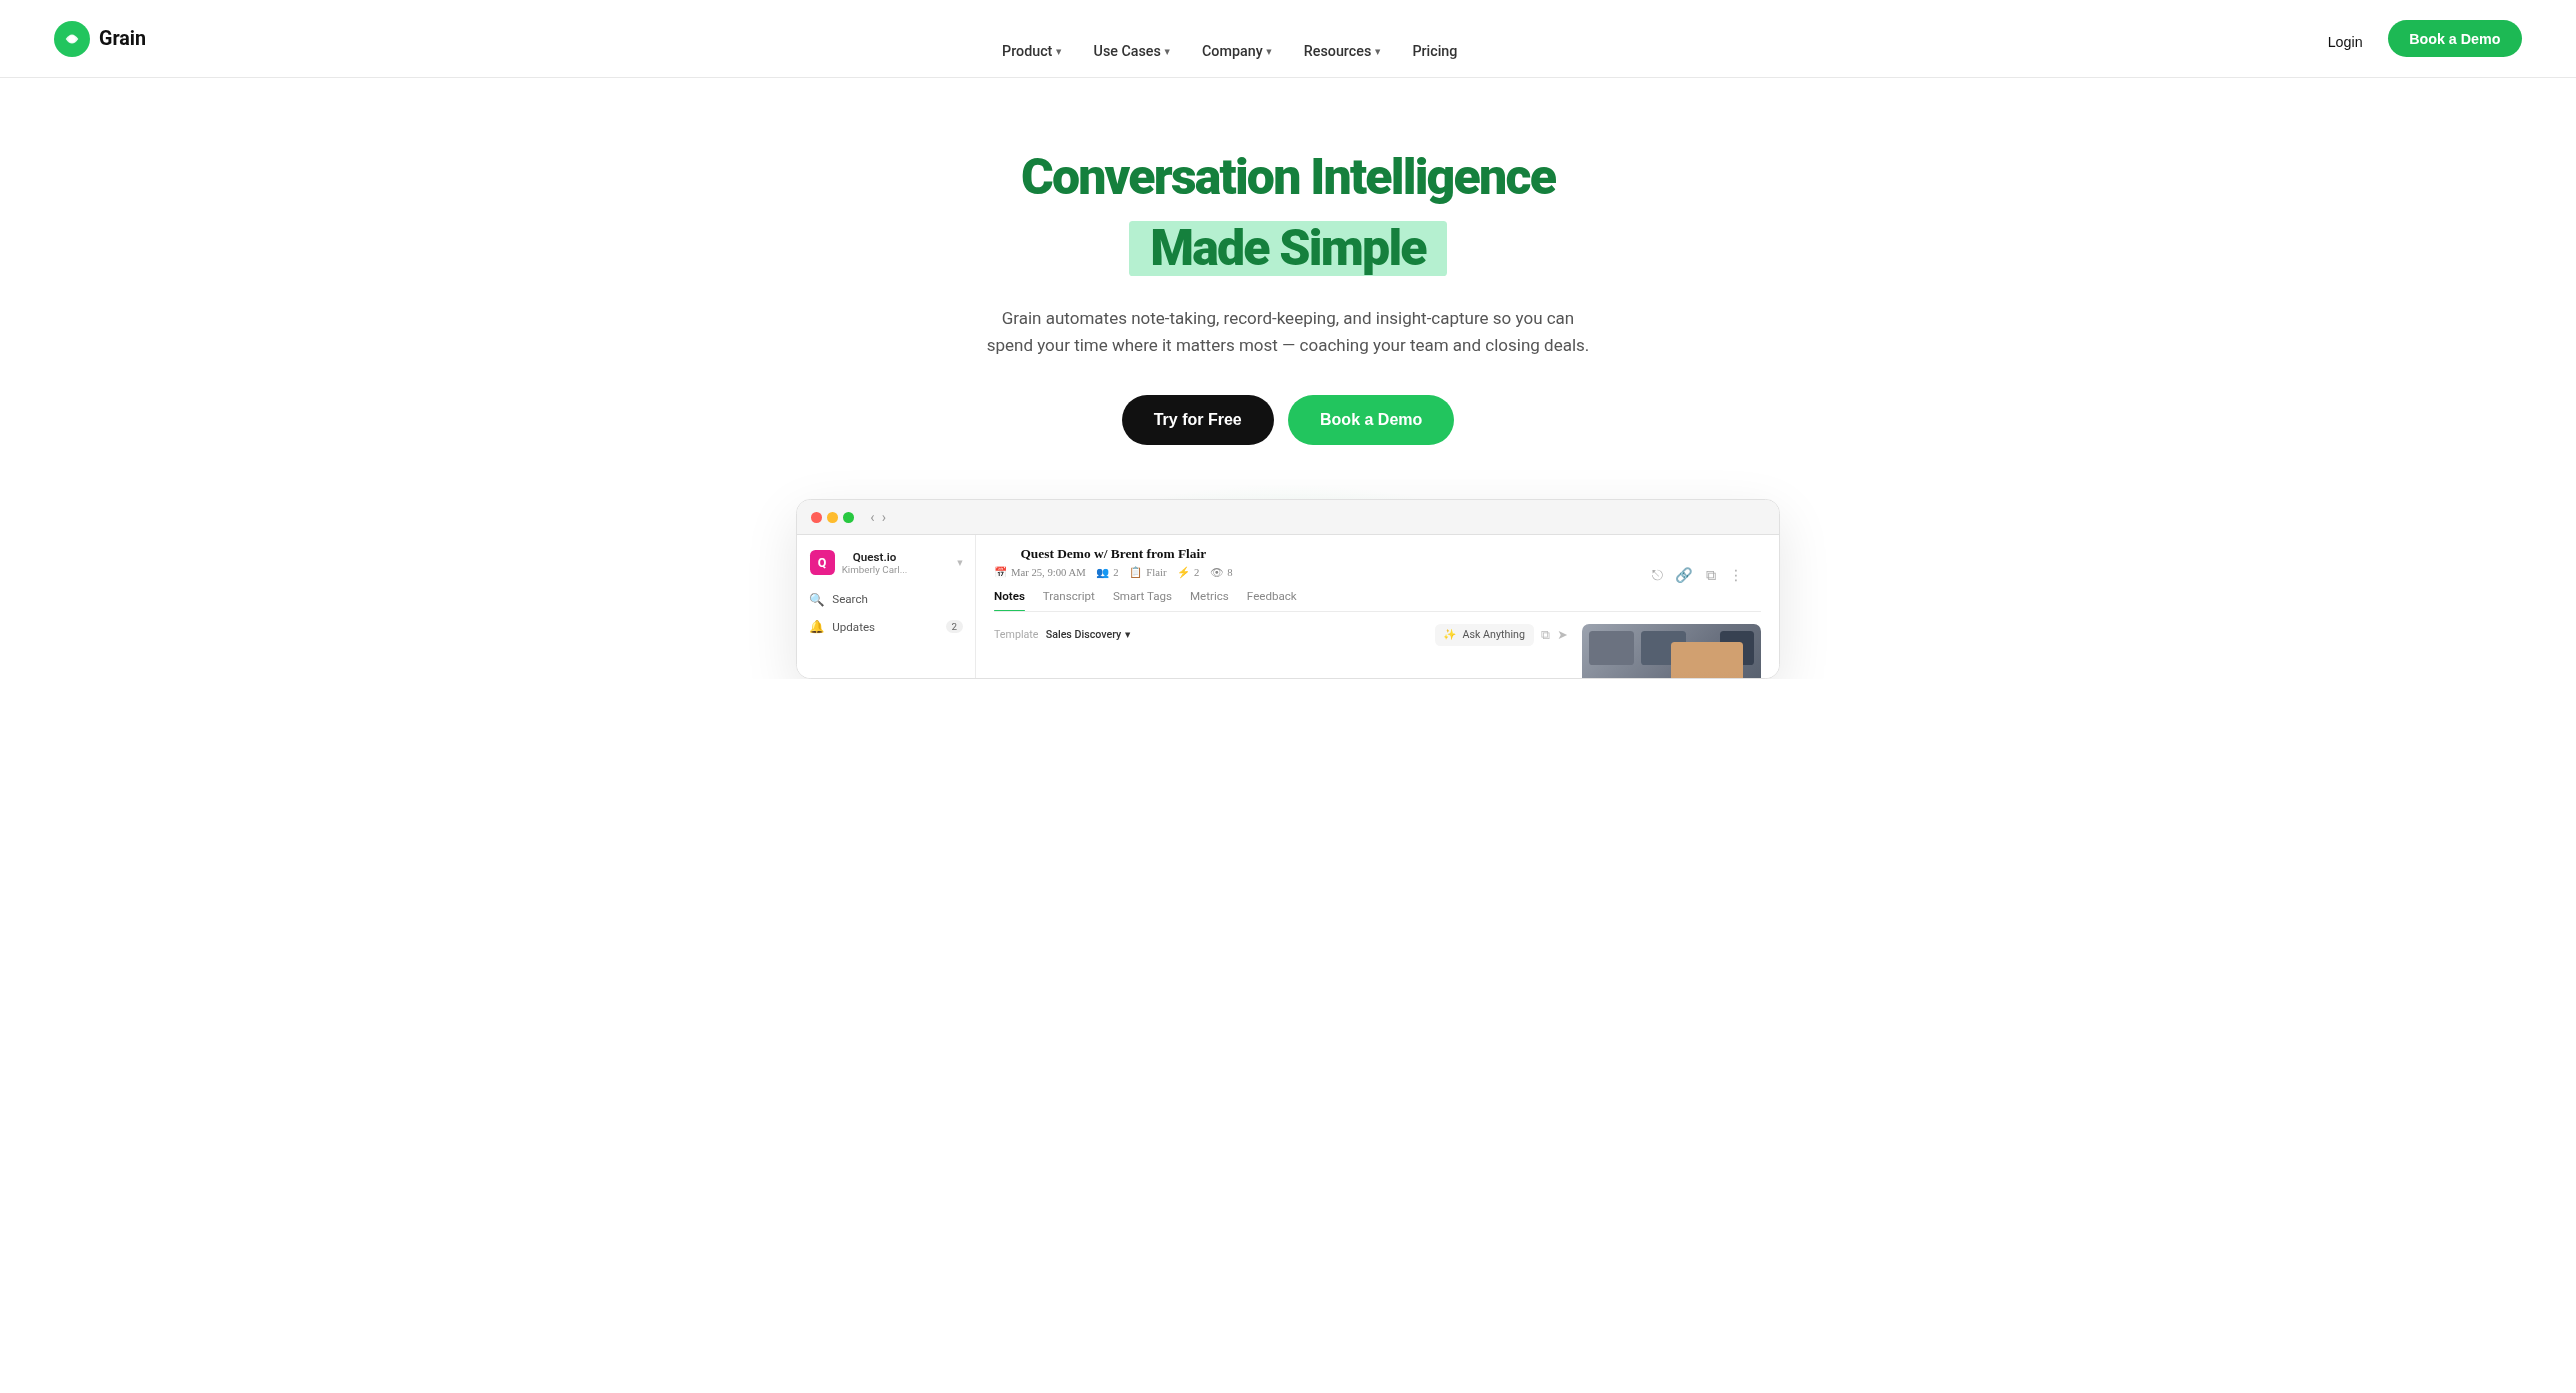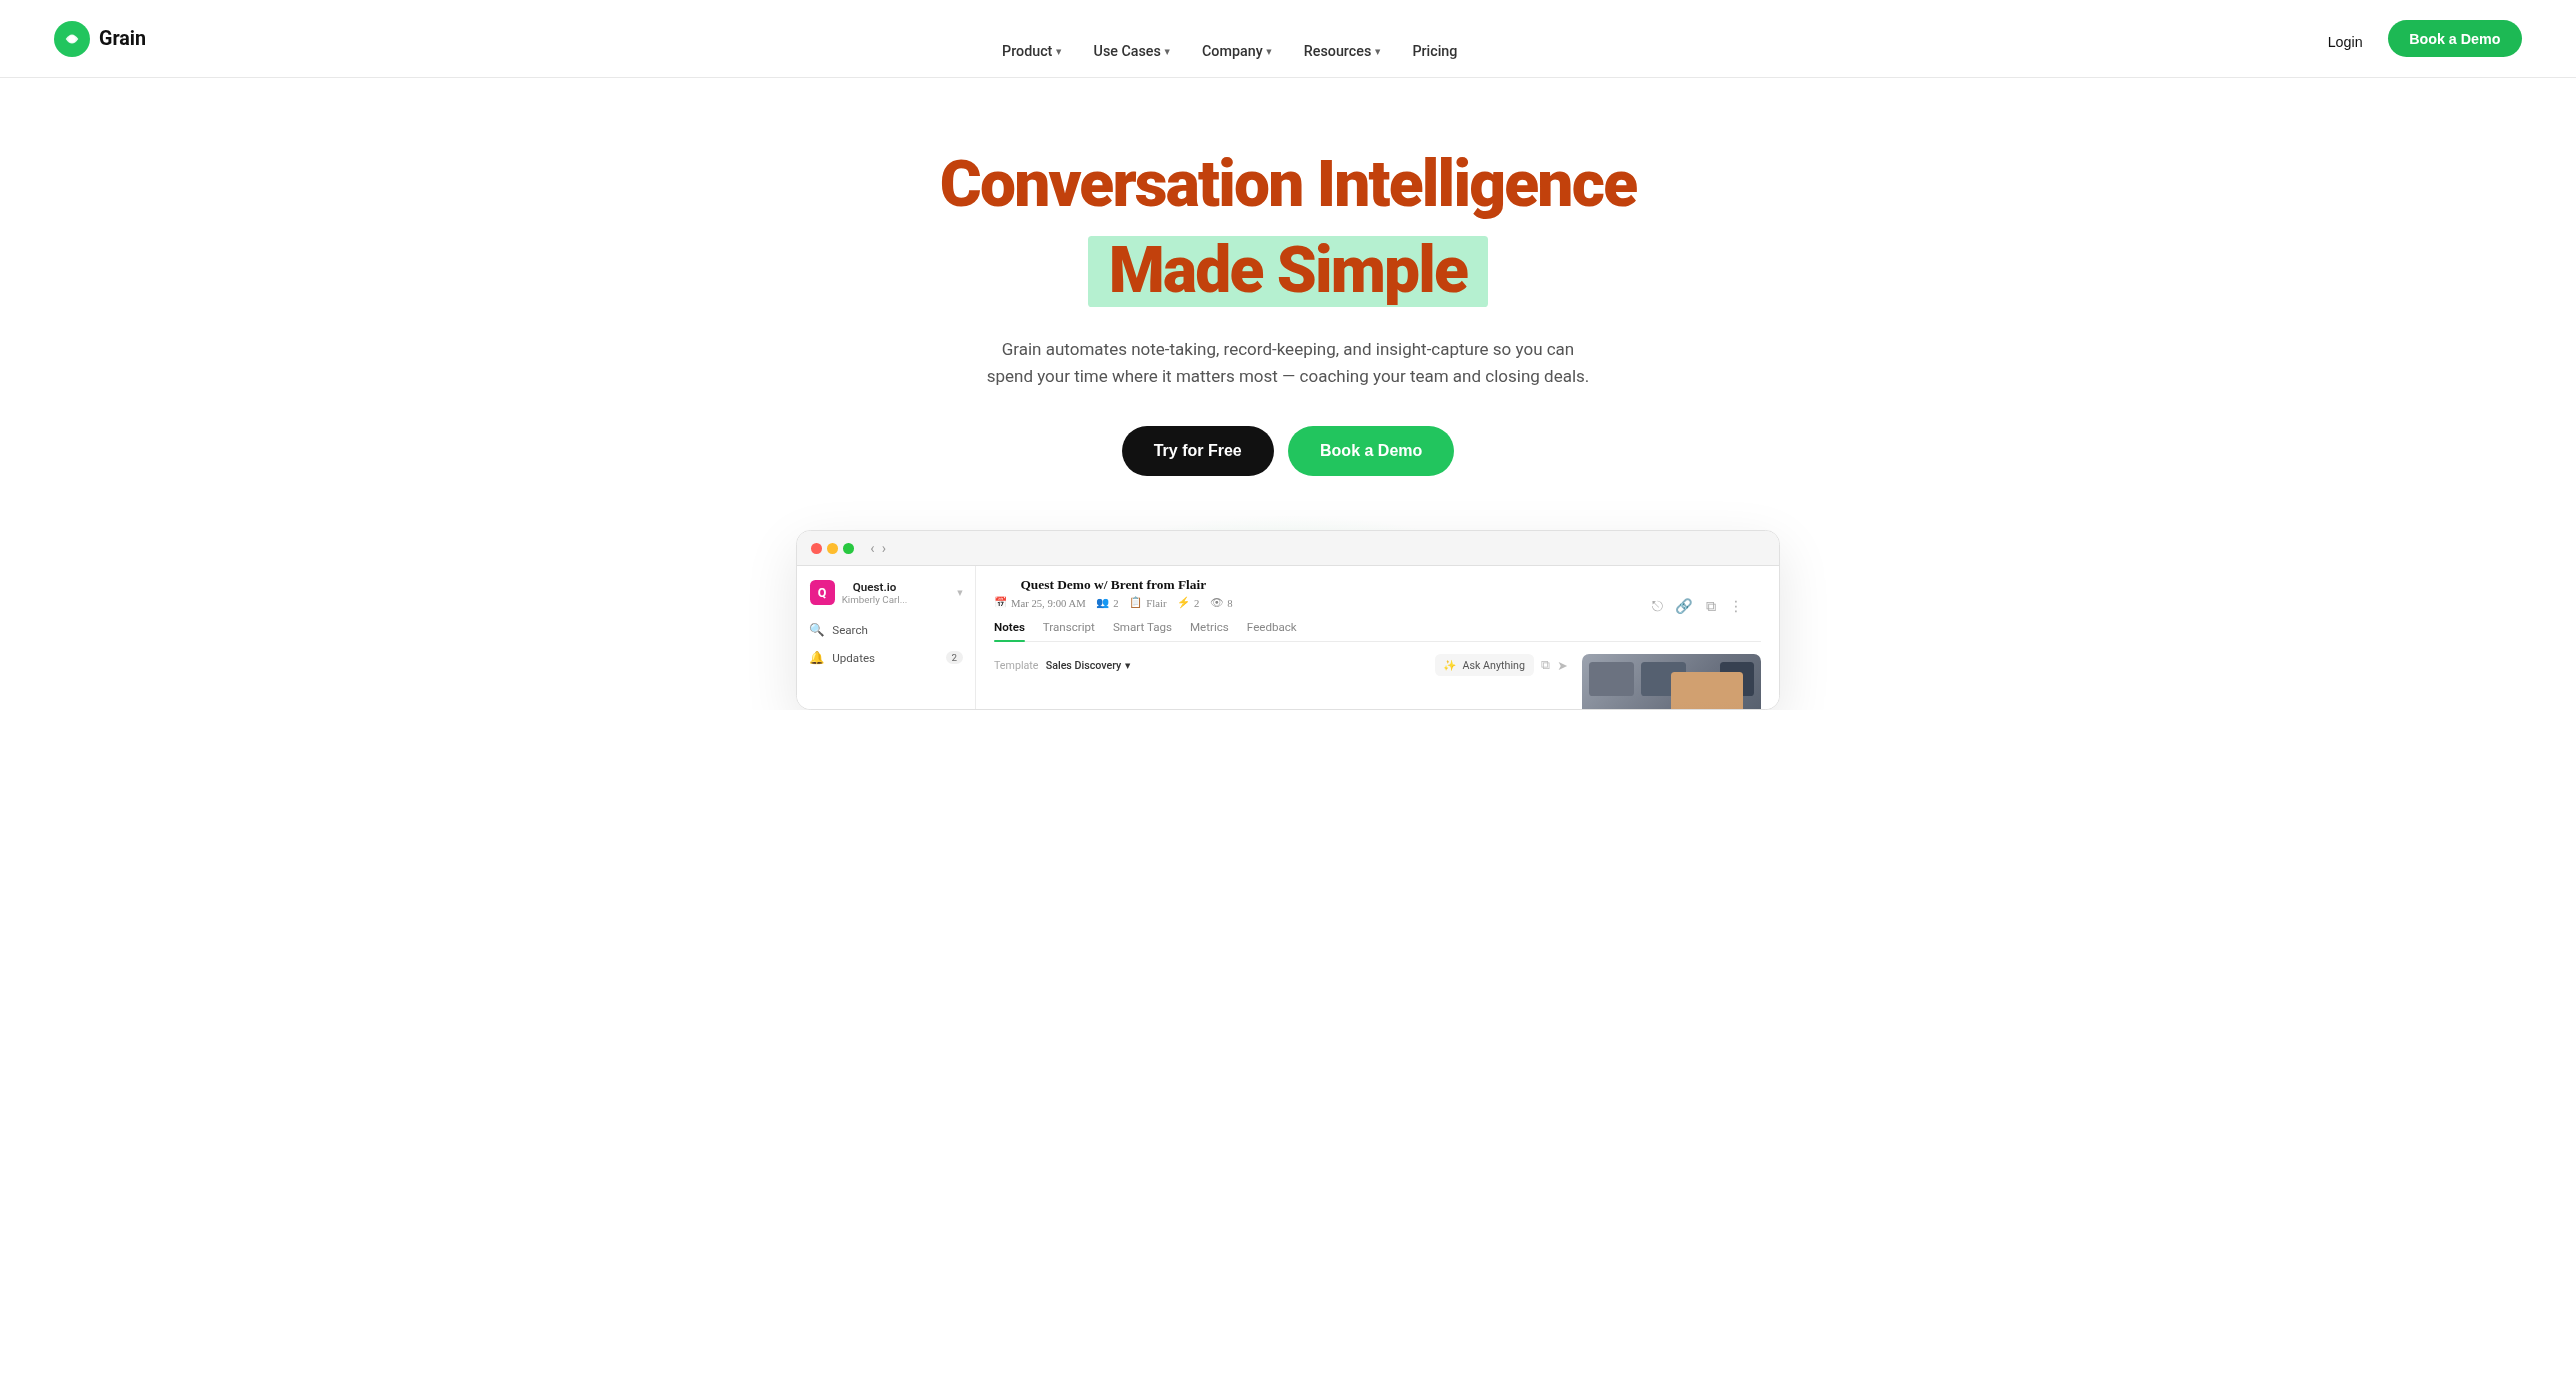--- a/index.html
+++ b/index.html
@@ -107,25 +107,25 @@
     .hero {
       display: flex;
       flex-direction: column;
       align-items: center;
       text-align: center;
       padding: 72px 36px 0;
       position: relative;
     }
 
     .hero-title {
-      font-size: 64px;
+      font-size: 50px;
       font-weight: 900;
       line-height: 1.1;
       letter-spacing: -1.8px;
-      color: #c2410c;
+      color: #15803d;
       max-width: 805px;
     }
 
     .hero-title-line2 {
       display: inline-block;
       background: #b5f0d0;
       padding: 0 21px;
       border-radius: 3.6px;
       margin-top: 16px;
     }

